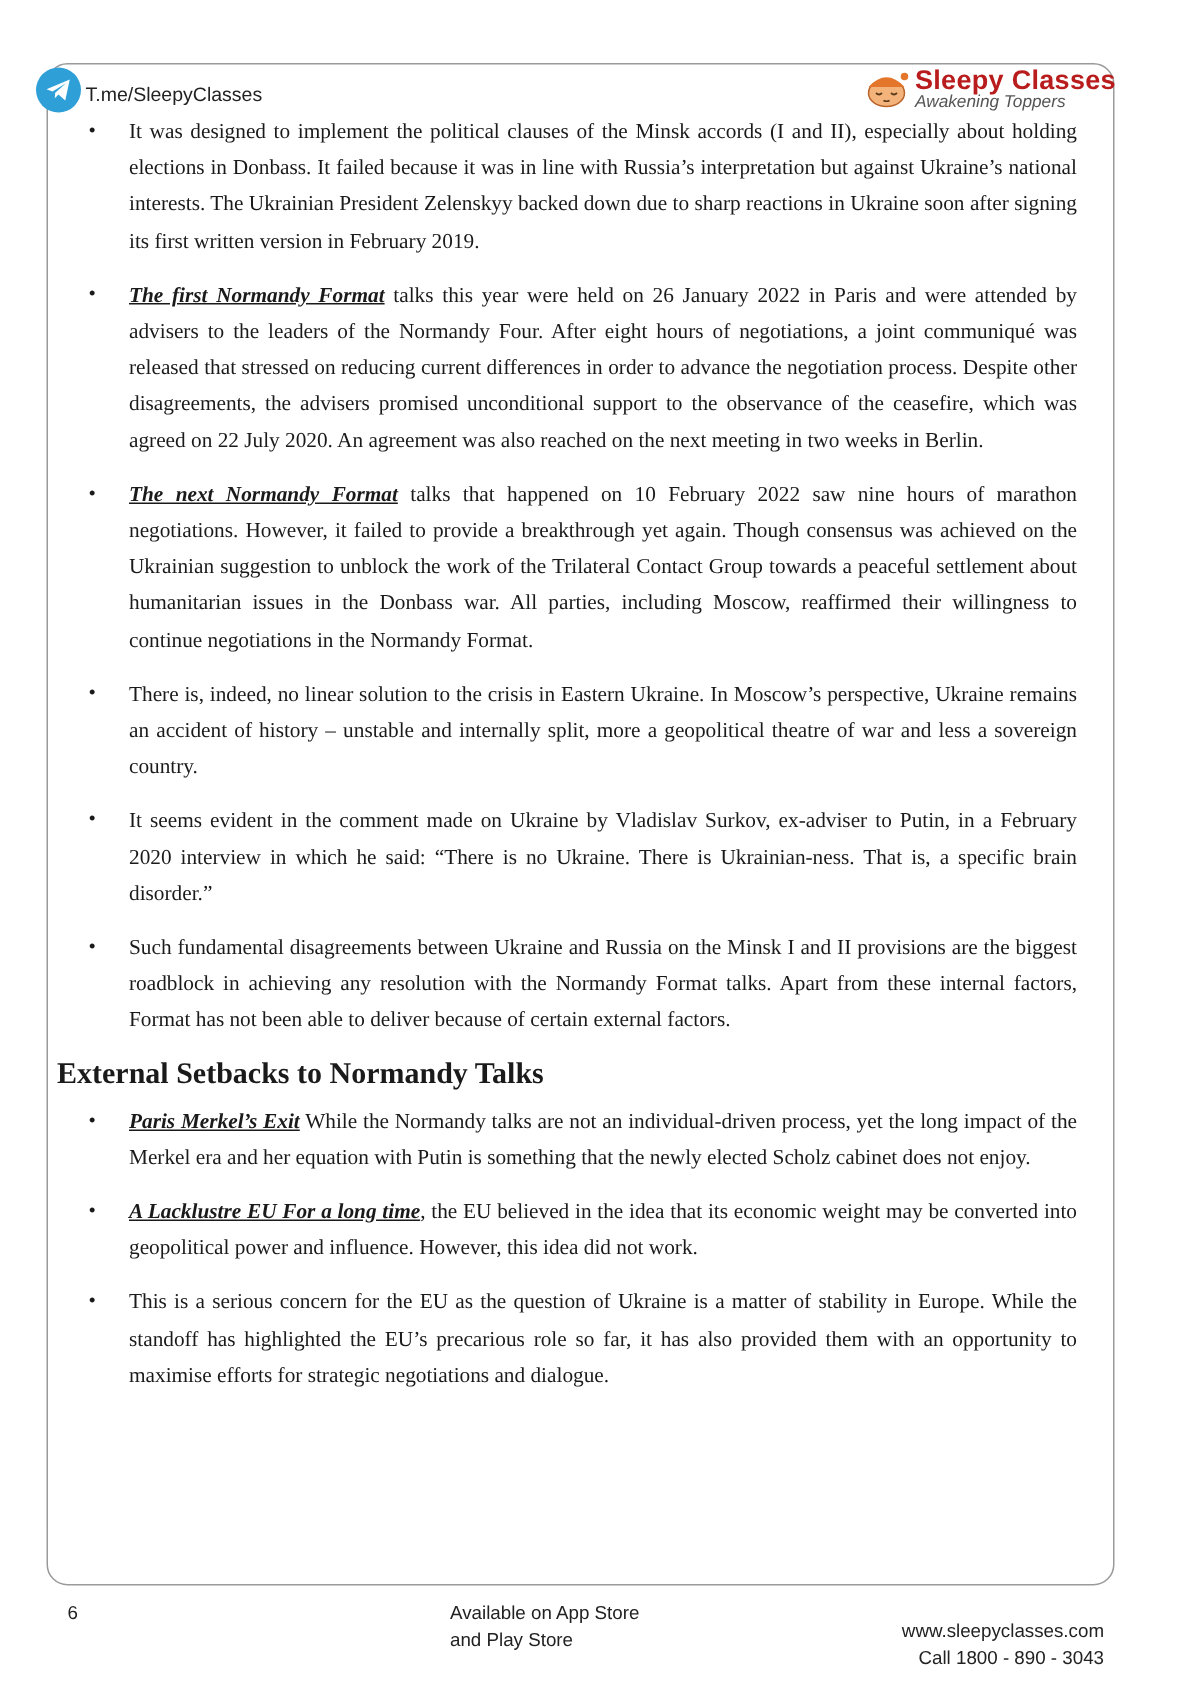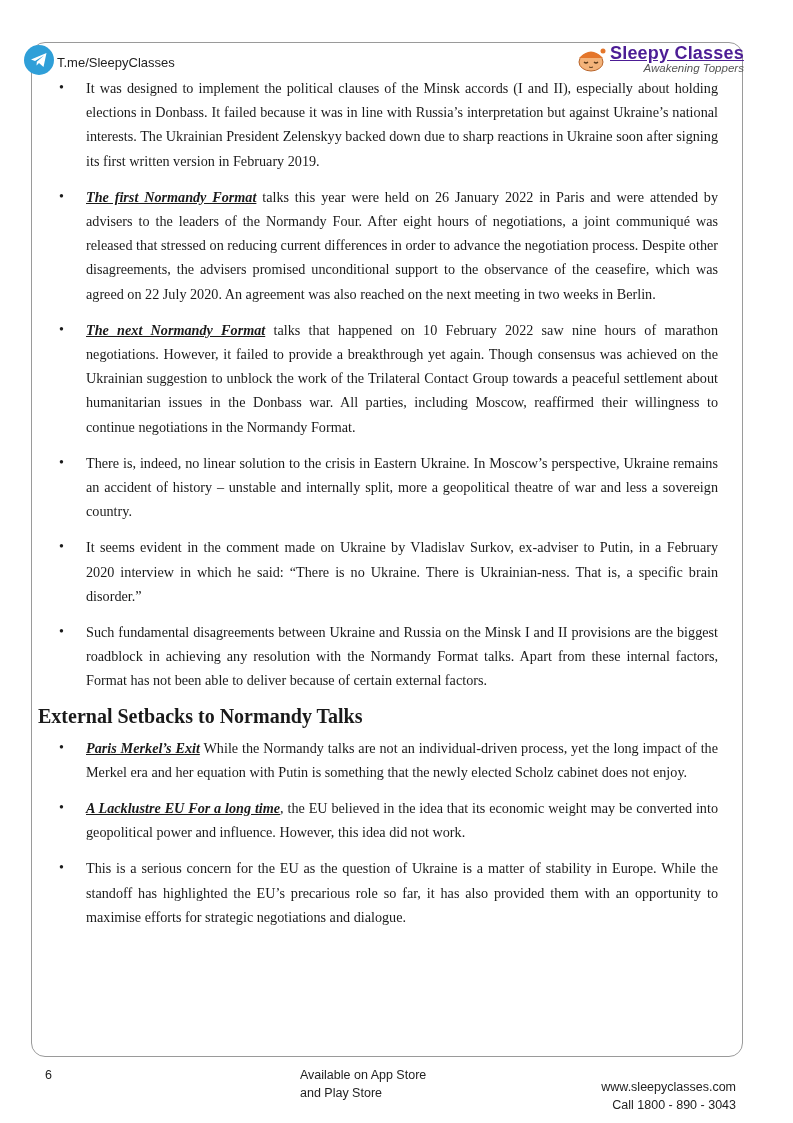--- a/index.html
+++ b/index.html
@@ -7,22 +7,22 @@
          font-family:"Liberation Serif", serif; color:#1a1a1a; }
   .frame { position:absolute; left:31px; top:42px; width:712px; height:1015px;
            border:1.5px solid #9a9a9a; border-radius:14px; box-sizing:border-box; }
   .tg { position:absolute; left:24px; top:45px; display:flex; align-items:center; }
   .tg-icon { width:30px; height:30px; border-radius:50%; background:#2f9fd8;
              display:flex; align-items:center; justify-content:center; }
   .tg-text { font-family:"Liberation Sans", sans-serif; font-size:13px; color:#222; margin-left:3px; margin-top:4px; }
   .logo { position:absolute; left:576px; top:44px; display:flex; align-items:center; }
   .logo-mark { width:30px; height:28px; position:relative; }
   .logo-text { margin-left:4px; line-height:1; }
-  .logo-title { font-family:"Liberation Sans", sans-serif; font-weight:bold; font-size:18px; color:#4c1d95; letter-spacing:0.2px;text-decoration:underline; }
-  .logo-sub { font-family:"Liberation Sans", sans-serif; font-style:italic; font-size:11.5px; color:#555; margin-top:1px;text-align:right; }
+  .logo-title { font-family:"Liberation Sans", sans-serif; font-weight:bold; font-size:18px; color:#b91c1c; letter-spacing:0.2px; }
+  .logo-sub { font-family:"Liberation Sans", sans-serif; font-style:italic; font-size:11.5px; color:#555; margin-top:1px; }
   .content { position:absolute; left:38px; top:76px; width:680px; }
   ul.blist { list-style:none; margin:0; padding:0; }
   ul.blist li { position:relative; padding-left:48px; font-size:14.2px; line-height:24.2px;
                 text-align:justify; margin-bottom:12px; }
   ul.blist li::before { content:"\2022"; position:absolute; left:21px; top:0; font-size:14px; }
   .lead { font-style:italic; font-weight:bold; text-decoration:underline; }
   .section-h { font-size:20px; font-weight:bold; margin:4px 0 8px 0; }
   .footer { position:absolute; top:1066px; font-family:"Liberation Sans", sans-serif; font-size:12.5px; color:#222; line-height:18px; }
   .f-page { left:45px; }
   .f-center { left:300px; width:190px; text-align:left; }

